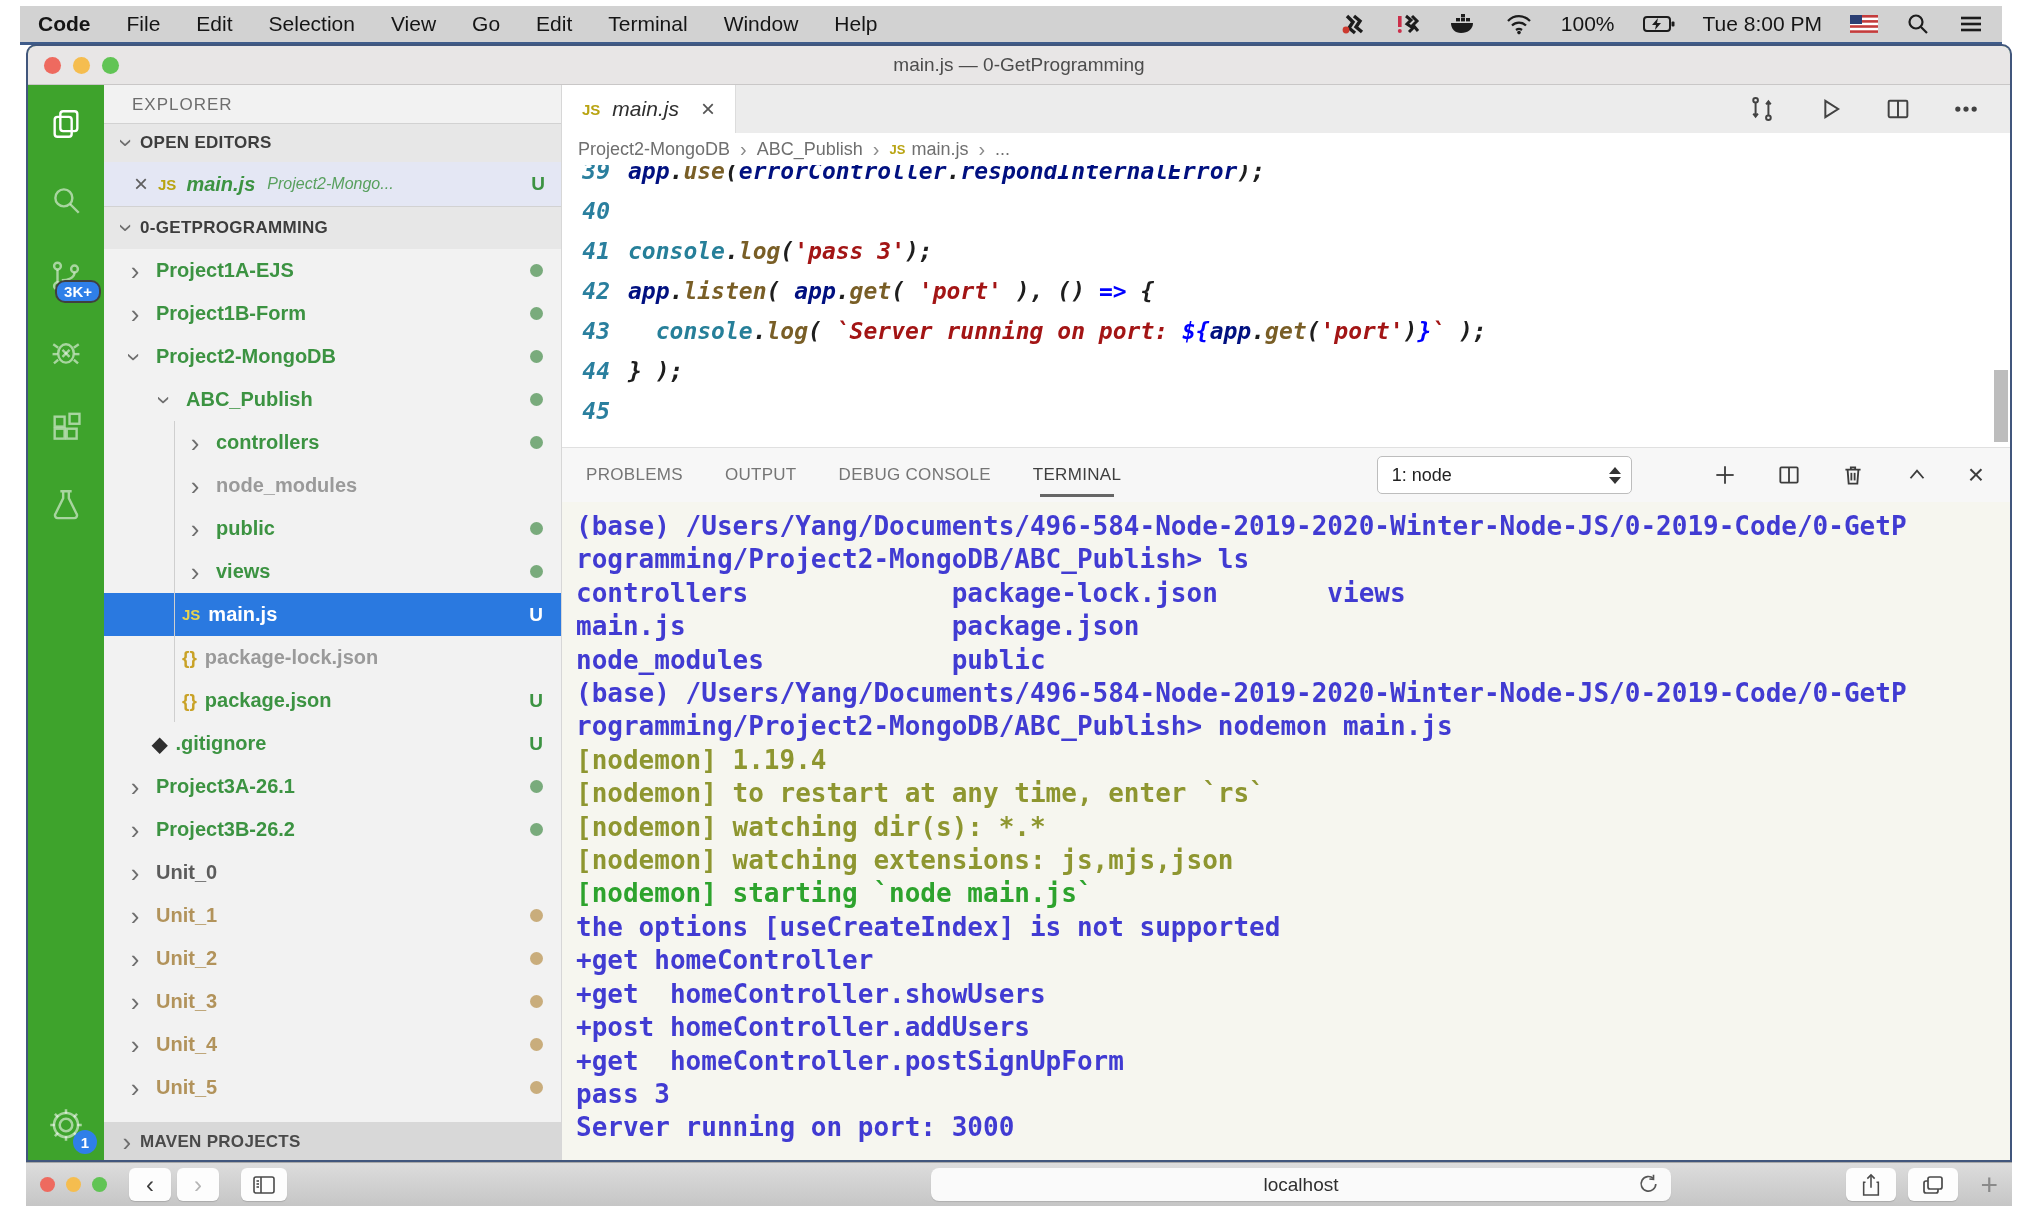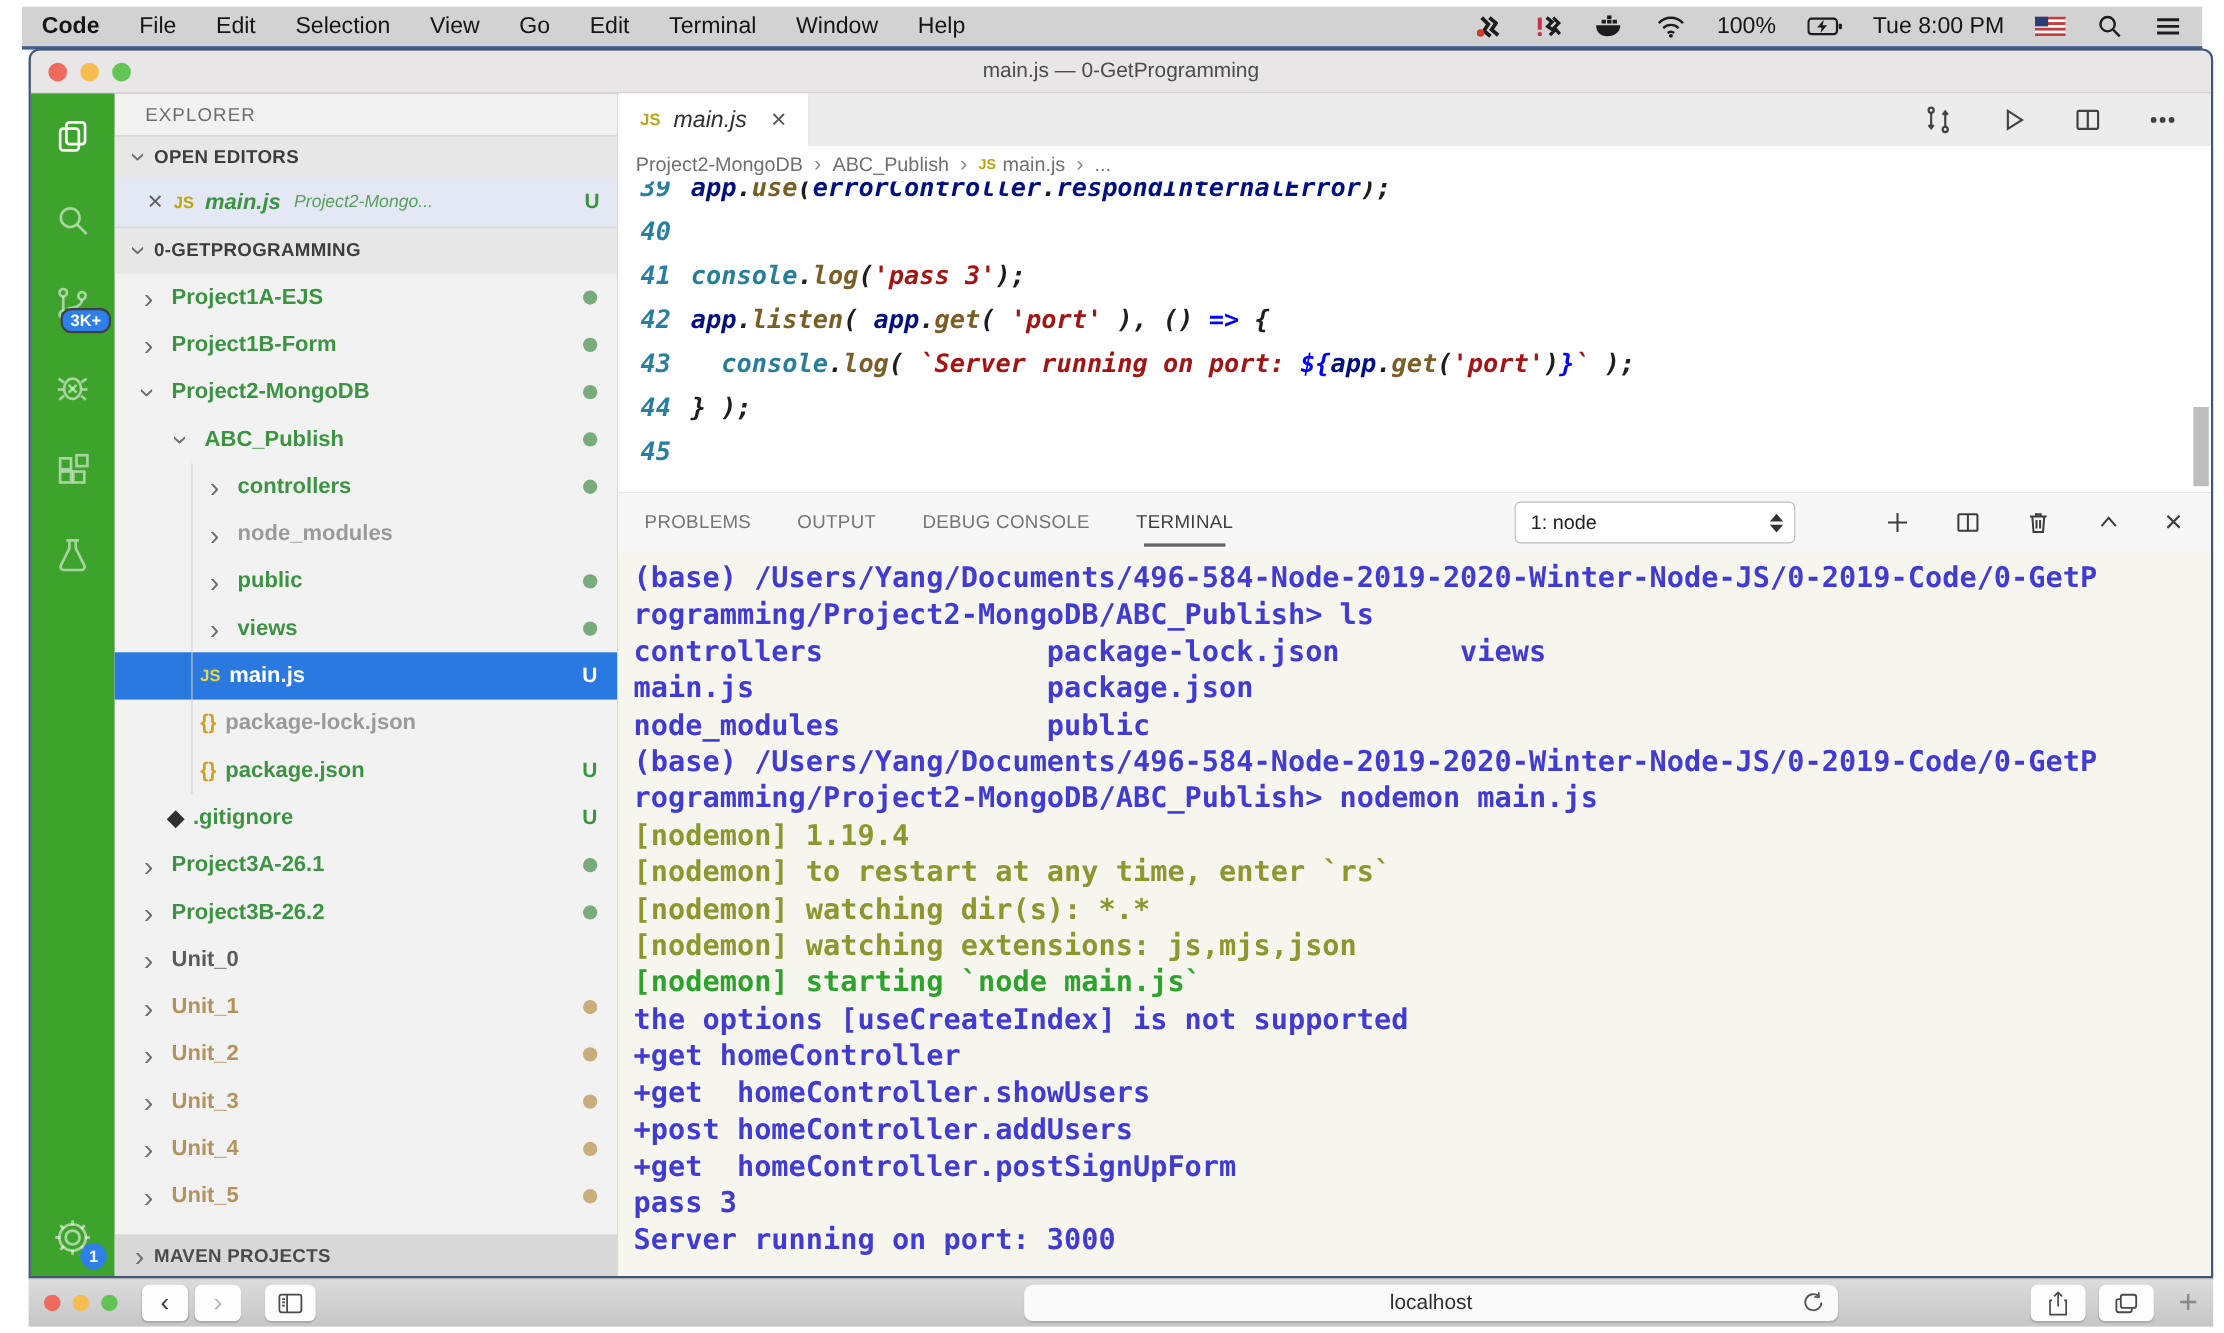--- a/index.html
+++ b/index.html
@@ -9,21 +9,21 @@
   
   .menubar{position:absolute;top:6px;left:20px;right:20px;height:34px;background:#d2d2d2;
            border-bottom:3px solid #3f5c8a;display:flex;align-items:center;padding:18px 18px;box-sizing:border-box;}
   .menu-items{display:flex;gap:36px;align-items:center;font-size:21px;color:#151515;}
   .menu-item.first{font-weight:700;}
   .status-items{margin-left:auto;display:flex;gap:28px;align-items:center;color:#151515;font-size:21px;}
   .status-items svg{display:block;}
   .status-text{font-weight:500;}
 
   
-  .vscode{position:absolute;left:26px;top:44px;width:1986px;height:1118px;background:#a3a3a3;
+  .vscode{position:absolute;left:26px;top:44px;width:1986px;height:1118px;background:#14532d;
           border:2px solid #41567c;border-radius:10px 10px 0 0;box-sizing:border-box;overflow:hidden;}
   .titlebar{height:38px;background:#e8e6e6;border-bottom:1px solid #c9c7c7;position:relative;
             display:flex;align-items:center;}
   .lights{display:flex;gap:12px;margin-left:16px;}
   .light{width:17px;height:17px;border-radius:50%;}
   .l-red{background:#ee6a5f;}.l-yellow{background:#f5bd4f;}.l-green{background:#61c455;}
   .win-title{position:absolute;left:0;right:0;text-align:center;color:#4c4c4c;font-size:19px;}
 
   .winbody{display:flex;height:1077px;}
 

